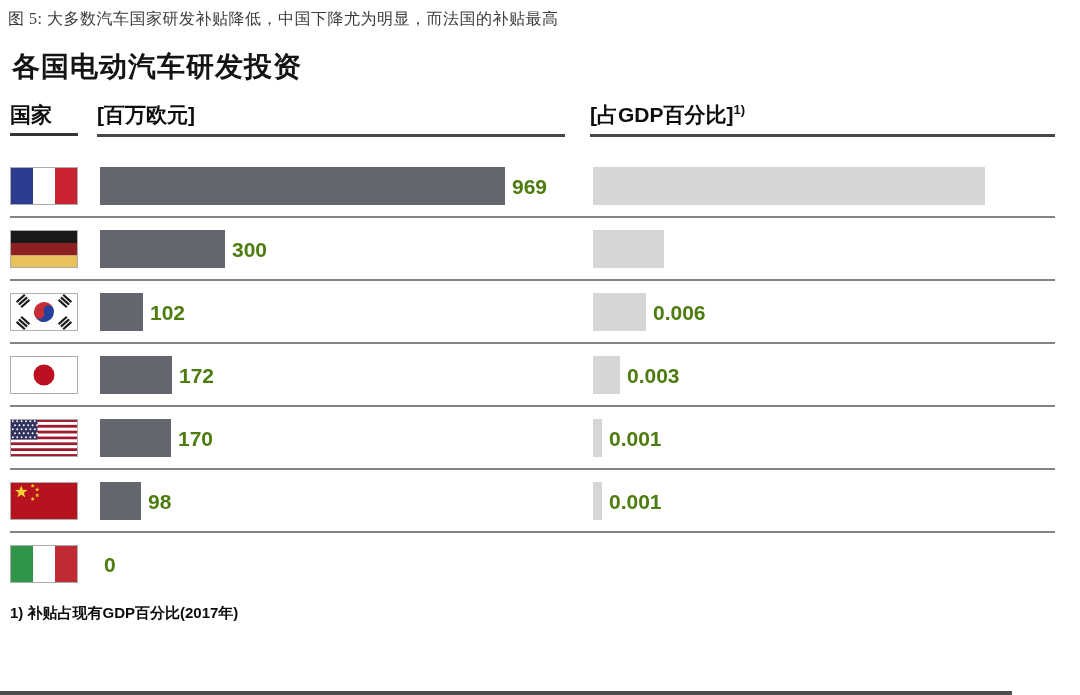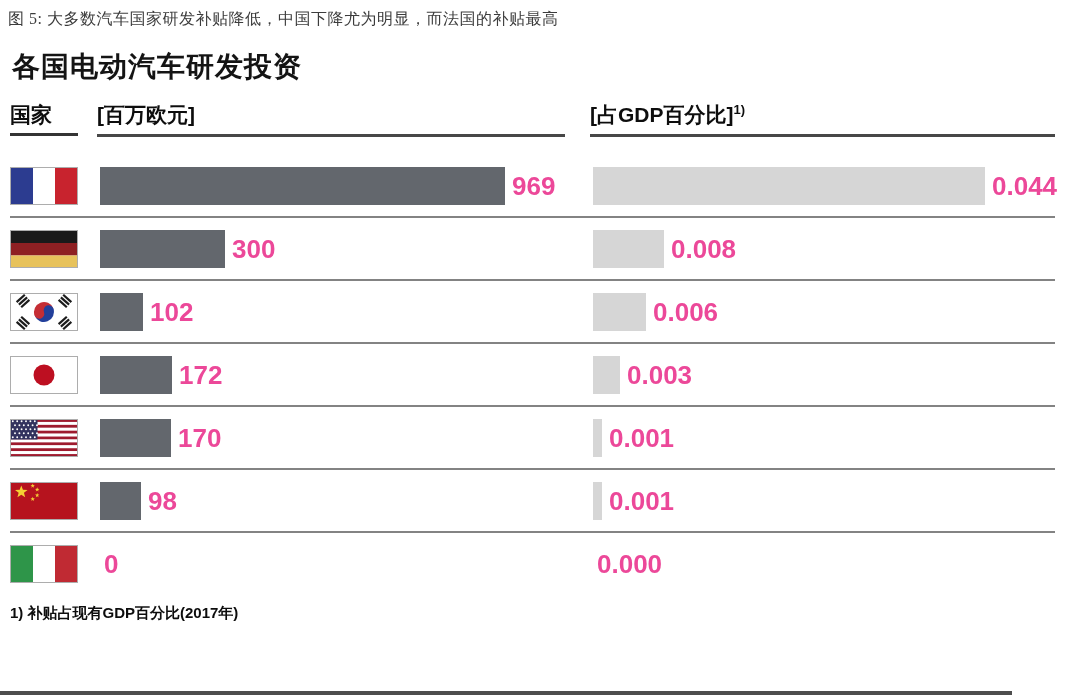--- a/index.html
+++ b/index.html
@@ -29,21 +29,21 @@
   .row:not(:last-child)::after{
     content:"";position:absolute;left:10px;width:1045px;bottom:0;height:2px;background:#838383;
   }
   .flag{position:absolute;left:10px;top:12px;width:68px;height:38px;}
   .flag svg{display:block;width:68px;height:38px;}
   .bar{position:absolute;top:12px;height:38px;}
   .eur-bar{left:100px;background:#63676d;}
   .gdp-bar{left:593px;background:#d6d6d6;}
   .val{
     position:absolute;top:0;height:63px;line-height:63px;
-    font-size:26px;font-weight:bold;color:#ec4899;white-space:nowrap;
+    font-size:21px;font-weight:bold;color:#4d7c0f;white-space:nowrap;
   }
   #footnote{
     left:10px;top:604px;font-size:15px;font-weight:bold;color:#0d0d0d;white-space:nowrap;
   }
   #source-line{
     left:8px;top:649px;font-family:"Liberation Serif","DejaVu Serif",serif;
     font-size:18px;color:#6e6e6e;letter-spacing:1px;white-space:nowrap;
   }
   #bottom-bar{left:0;top:691px;width:1012px;height:4px;background:#4d4d4d;}
 </style>
@@ -70,35 +70,33 @@
           <svg viewBox="0 0 68 38" xmlns="http://www.w3.org/2000/svg">
             <rect width="23" height="38" fill="#2c3c90"></rect>
             <rect x="23" width="22" height="38" fill="#ffffff"></rect>
             <rect x="45" width="23" height="38" fill="#c8232e"></rect>
             <rect x="0.5" y="0.5" width="67" height="37" fill="none" stroke="#adadad"></rect>
           </svg>
         </div>
     <div class="bar eur-bar" style="width: 405px;"></div>
     <span class="val eur-val" style="left: 512px;">969</span>
     <div class="bar gdp-bar" style="width: 392px;"></div>
-    <span class="val gdp-val" style="left: 992px;">0.044</span>
   </div>
       <div class="row">
     <div class="flag">
           <svg viewBox="0 0 68 38" xmlns="http://www.w3.org/2000/svg">
             <rect width="68" height="13" fill="#1a1a1a"></rect>
             <rect y="13" width="68" height="12.5" fill="#8e2023"></rect>
             <rect y="25.5" width="68" height="12.5" fill="#e7c25b"></rect>
             <rect x="0.5" y="0.5" width="67" height="37" fill="none" stroke="#adadad"></rect>
           </svg>
         </div>
     <div class="bar eur-bar" style="width: 125px;"></div>
     <span class="val eur-val" style="left: 232px;">300</span>
     <div class="bar gdp-bar" style="width: 71px;"></div>
-    <span class="val gdp-val" style="left: 671px;">0.008</span>
   </div>
       <div class="row">
     <div class="flag">
           <svg viewBox="0 0 68 38" xmlns="http://www.w3.org/2000/svg">
             <rect width="68" height="38" fill="#ffffff"></rect>
             <g transform="rotate(-21 34 19)">
               <path d="M24,19 A10,10 0 0 1 44,19 Z" fill="#c52e35"></path>
               <path d="M44,19 A10,10 0 0 1 24,19 Z" fill="#23409b"></path>
               <circle cx="29" cy="19" r="5" fill="#c52e35"></circle>
               <circle cx="39" cy="19" r="5" fill="#23409b"></circle>
@@ -221,21 +219,20 @@
           <svg viewBox="0 0 68 38" xmlns="http://www.w3.org/2000/svg">
             <rect width="23" height="38" fill="#2e9549"></rect>
             <rect x="23" width="22" height="38" fill="#ffffff"></rect>
             <rect x="45" width="23" height="38" fill="#c02a33"></rect>
             <rect x="0.5" y="0.5" width="67" height="37" fill="none" stroke="#adadad"></rect>
           </svg>
         </div>
 
     <span class="val eur-val" style="left: 104px;">0</span>
 
-    <span class="val gdp-val" style="left: 597px;">0.000</span>
   </div>
     </div>
 
   <div class="abs" id="footnote">1) 补贴占现有GDP百分比(2017年)</div>
 
 
   <div class="abs" id="bottom-bar"></div>
 </div>
 
 </body></html>

